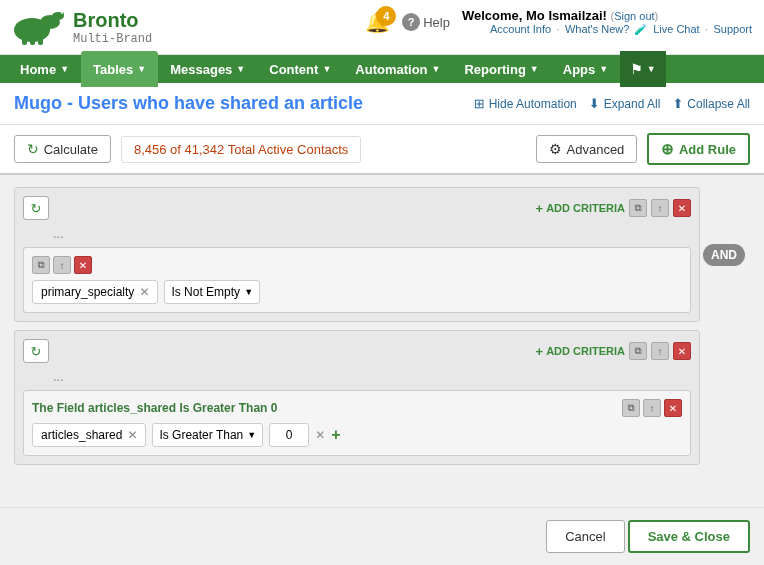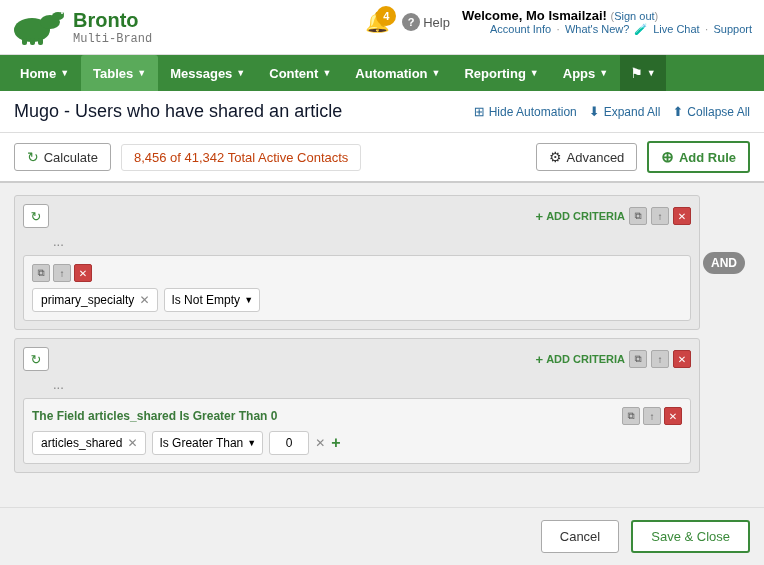--- a/index.html
+++ b/index.html
@@ -8,29 +8,29 @@
     
     .top-header { background: #fff; display: flex; align-items: flex-start; justify-content: space-between; padding: 8px 12px; border-bottom: 1px solid #ddd; }
     .header-right { display: flex; align-items: center; gap: 12px; }
     .notif-badge { background: #e8a000; color: white; border-radius: 50%; width: 20px; height: 20px; display: flex; align-items: center; justify-content: center; font-size: 11px; font-weight: bold; }
     .help-link { color: #555; text-decoration: none; display: flex; align-items: center; gap: 3px; }
     .welcome-links { font-size: 11px; margin-left: 28px; }
     .welcome-links a { color: #2a6a9a; text-decoration: none; }
     .welcome-links span { color: #999; margin: 0 2px; }
 
     
-    .nav-bar { background: #3a8a3a; display: flex; align-items: center; padding: 0 8px; height: 36px; }
+    .nav-bar { background: #3a8a3a; display: flex; align-items: center; padding: 0 8px; height: 28px; }
     .nav-item { color: white; padding: 0 12px; height: 36px; display: flex; align-items: center; gap: 4px; cursor: pointer; font-size: 13px; font-weight: bold; text-decoration: none; border-radius: 3px 3px 0 0; }
     .nav-item.active { background: #5aaa5a; }
     .nav-item .arrow { font-size: 9px; }
     .nav-flag { background: #2a6a2a; padding: 0 10px; height: 36px; display: flex; align-items: center; cursor: pointer; gap: 4px; }
 
     
     .page-title-bar { background: #fff; padding: 10px 14px; display: flex; align-items: center; justify-content: space-between; border-bottom: 1px solid #ddd; }
-    .page-title { font-size: 18px; font-weight: normal; color: #0f172a; }
+    .page-title { font-size: 18px; font-weight: bold; color: #3b82f6; }
     .page-actions { display: flex; align-items: center; gap: 12px; }
     .page-action-btn { background: none; border: none; color: #2a6a9a; cursor: pointer; font-size: 12px; display: flex; align-items: center; gap: 4px; }
 
     
     .toolbar { background: #fff; padding: 8px 14px; display: flex; align-items: center; gap: 10px; border-bottom: 2px solid #ccc; }
     .calc-btn { background: #fff; border: 1px solid #aaa; border-radius: 3px; padding: 5px 12px; cursor: pointer; display: flex; align-items: center; gap: 5px; font-size: 13px; color: #333; }
     .contacts-info { background: #fff; border: 1px solid #ddd; border-radius: 3px; padding: 5px 12px; font-size: 13px; color: #c2410c; }
     .spacer { flex: 1; }
     .advanced-btn { background: #fff; border: 1px solid #aaa; border-radius: 3px; padding: 5px 12px; cursor: pointer; display: flex; align-items: center; gap: 5px; font-size: 13px; color: #333; }
     .add-rule-btn { background: #fff; border: 2px solid #3a8a3a; border-radius: 3px; padding: 5px 12px; cursor: pointer; display: flex; align-items: center; gap: 5px; font-size: 13px; color: #3a8a3a; font-weight: bold; }
@@ -54,23 +54,23 @@
     .field-tag .remove { cursor: pointer; color: #888; font-size: 12px; }
     .operator-select { background: #fff; border: 1px solid #ccc; border-radius: 3px; padding: 4px 6px; font-size: 12px; display: flex; align-items: center; gap: 4px; cursor: pointer; }
     .value-input { background: #fff; border: 1px solid #ccc; border-radius: 3px; padding: 4px 6px; font-size: 12px; width: 40px; text-align: center; }
     .value-remove { cursor: pointer; color: #888; font-size: 12px; }
     .value-add { cursor: pointer; color: #3a8a3a; font-size: 16px; font-weight: bold; }
 
     
     .and-badge { position: absolute; right: -46px; background: #888; color: white; border-radius: 11px; padding: 4px 8px; font-size: 12px; font-weight: bold; top: 50%; transform: translateY(-50%); }
 
     
-    .footer { background: #f0f0f0; padding: 12px 14px; display: flex; justify-content: flex-end; gap: 12px; border-top: 1px solid #ddd; position: fixed; bottom: 0; width: 764px; }
+    .footer { background: #f0f0f0; padding: 12px 14px; display: flex; justify-content: flex-end; gap: 3px; border-top: 1px solid #ddd; position: fixed; bottom: 0; width: 764px; }
     .cancel-btn { background: #fff; border: 1px solid #aaa; border-radius: 3px; padding: 7px 18px; cursor: pointer; font-size: 13px; color: #333; }
-    .save-close-btn { background: #fff; border: 2px solid #3a8a3a; border-radius: 3px; padding: 7px 18px; cursor: pointer; font-size: 13px; color: #3a8a3a; font-weight: normal; }
+    .save-close-btn { background: #fff; border: 2px solid #3a8a3a; border-radius: 3px; padding: 7px 18px; cursor: pointer; font-size: 13px; color: #3a8a3a; font-weight: bold; }
     .save-changes-btn { background: #3a8a3a; border: 2px solid #2a6a2a; border-radius: 3px; padding: 7px 18px; cursor: pointer; font-size: 13px; color: white; font-weight: bold; }
 
     .gear-icon { font-size: 14px; }
 
     
     .bronto-logo { display: flex; align-items: center; gap: 6px; }
     .dino-svg { width: 55px; height: 38px; }
   </style>
 </head>
 <body>

